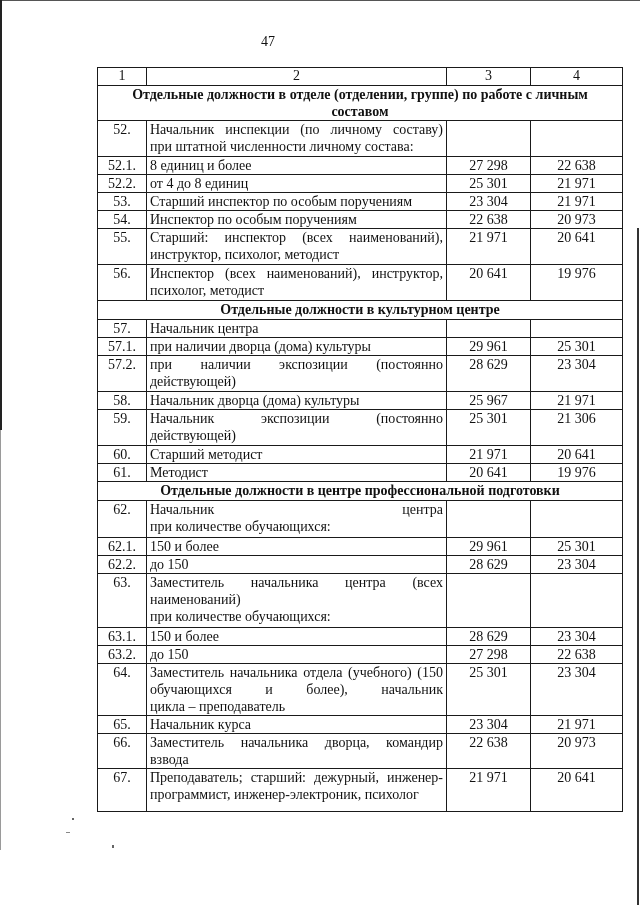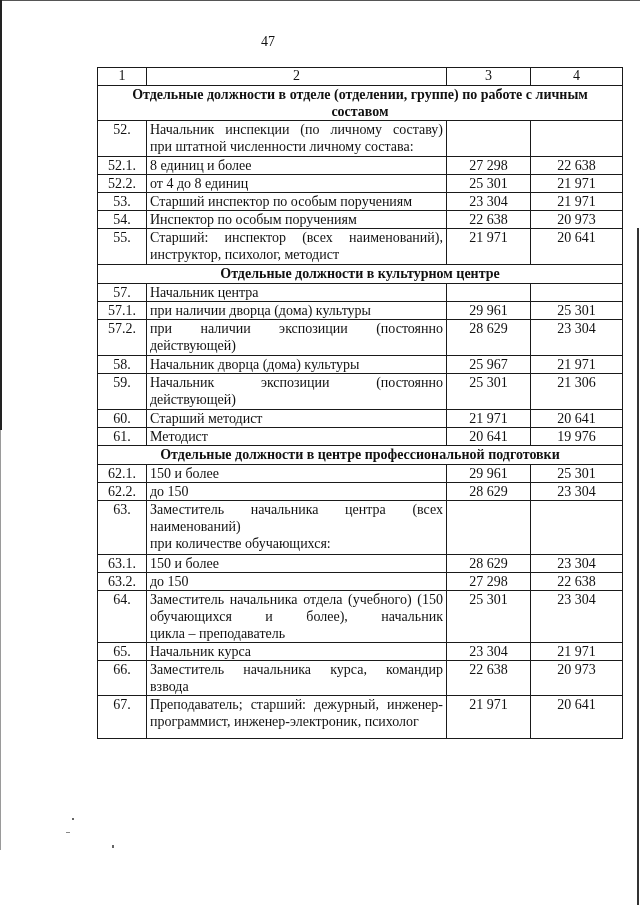--- a/index.html
+++ b/index.html
@@ -112,20 +112,29 @@
       <tr>
         <td class="num" style="height: 35px;">55.</td>
         <td class="desc" style="height: 35px;">
           <span class="justify-line">Старший: инспектор (всех наименований),</span>
           <span class="desc-line">инструктор, психолог, методист</span>
         </td>
         <td class="val" style="height: 35px;">21 971</td>
         <td class="val" style="height: 35px;">20 641</td>
       </tr>
       <tr>
+        <td class="num" style="height: 35px;">56.</td>
+        <td class="desc" style="height: 35px;">
+          <span class="justify-line">Инспектор (всех наименований), инструктор,</span>
+          <span class="desc-line">психолог, методист</span>
+        </td>
+        <td class="val" style="height: 35px;">20 641</td>
+        <td class="val" style="height: 35px;">19 976</td>
+      </tr>
+      <tr>
         <td colspan="4" class="section" style="height: 18px;">Отдельные должности в культурном центре</td>
       </tr>
       <tr>
         <td class="num" style="height: 17px;">57.</td>
         <td class="desc" style="height: 17px;">
           <span class="desc-line">Начальник центра</span>
         </td>
         <td class="val" style="height: 17px;"></td>
         <td class="val" style="height: 17px;"></td>
       </tr>
@@ -174,20 +183,29 @@
       <tr>
         <td class="num" style="height: 17px;">61.</td>
         <td class="desc" style="height: 17px;">
           <span class="desc-line">Методист</span>
         </td>
         <td class="val" style="height: 17px;">20 641</td>
         <td class="val" style="height: 17px;">19 976</td>
       </tr>
       <tr>
         <td colspan="4" class="section" style="height: 18px;">Отдельные должности в центре профессиональной подготовки</td>
+      </tr>
+      <tr>
+        <td class="num" style="height: 36px;">62.</td>
+        <td class="desc" style="height: 36px;">
+          <span class="justify-line">Начальник центра</span>
+          <span class="desc-line">при количестве обучающихся:</span>
+        </td>
+        <td class="val" style="height: 36px;"></td>
+        <td class="val" style="height: 36px;"></td>
       </tr>
       <tr>
         <td class="num" style="height: 17px;">62.1.</td>
         <td class="desc" style="height: 17px;">
           <span class="desc-line">150 и более</span>
         </td>
         <td class="val" style="height: 17px;">29 961</td>
         <td class="val" style="height: 17px;">25 301</td>
       </tr>
       <tr>
@@ -238,21 +256,21 @@
         <td class="num" style="height: 17px;">65.</td>
         <td class="desc" style="height: 17px;">
           <span class="desc-line">Начальник курса</span>
         </td>
         <td class="val" style="height: 17px;">23 304</td>
         <td class="val" style="height: 17px;">21 971</td>
       </tr>
       <tr>
         <td class="num" style="height: 33px;">66.</td>
         <td class="desc" style="height: 33px;">
-          <span class="justify-line">Заместитель начальника курса, командир</span>
+          <span class="justify-line">Заместитель начальника дворца, командир</span>
           <span class="desc-line">взвода</span>
         </td>
         <td class="val" style="height: 33px;">22 638</td>
         <td class="val" style="height: 33px;">20 973</td>
       </tr>
       <tr>
         <td class="num" style="height: 42px;">67.</td>
         <td class="desc" style="height: 42px;">
           <span class="justify-line">Преподаватель; старший: дежурный, инженер-</span>
           <span class="desc-line">программист, инженер-электроник, психолог</span>

